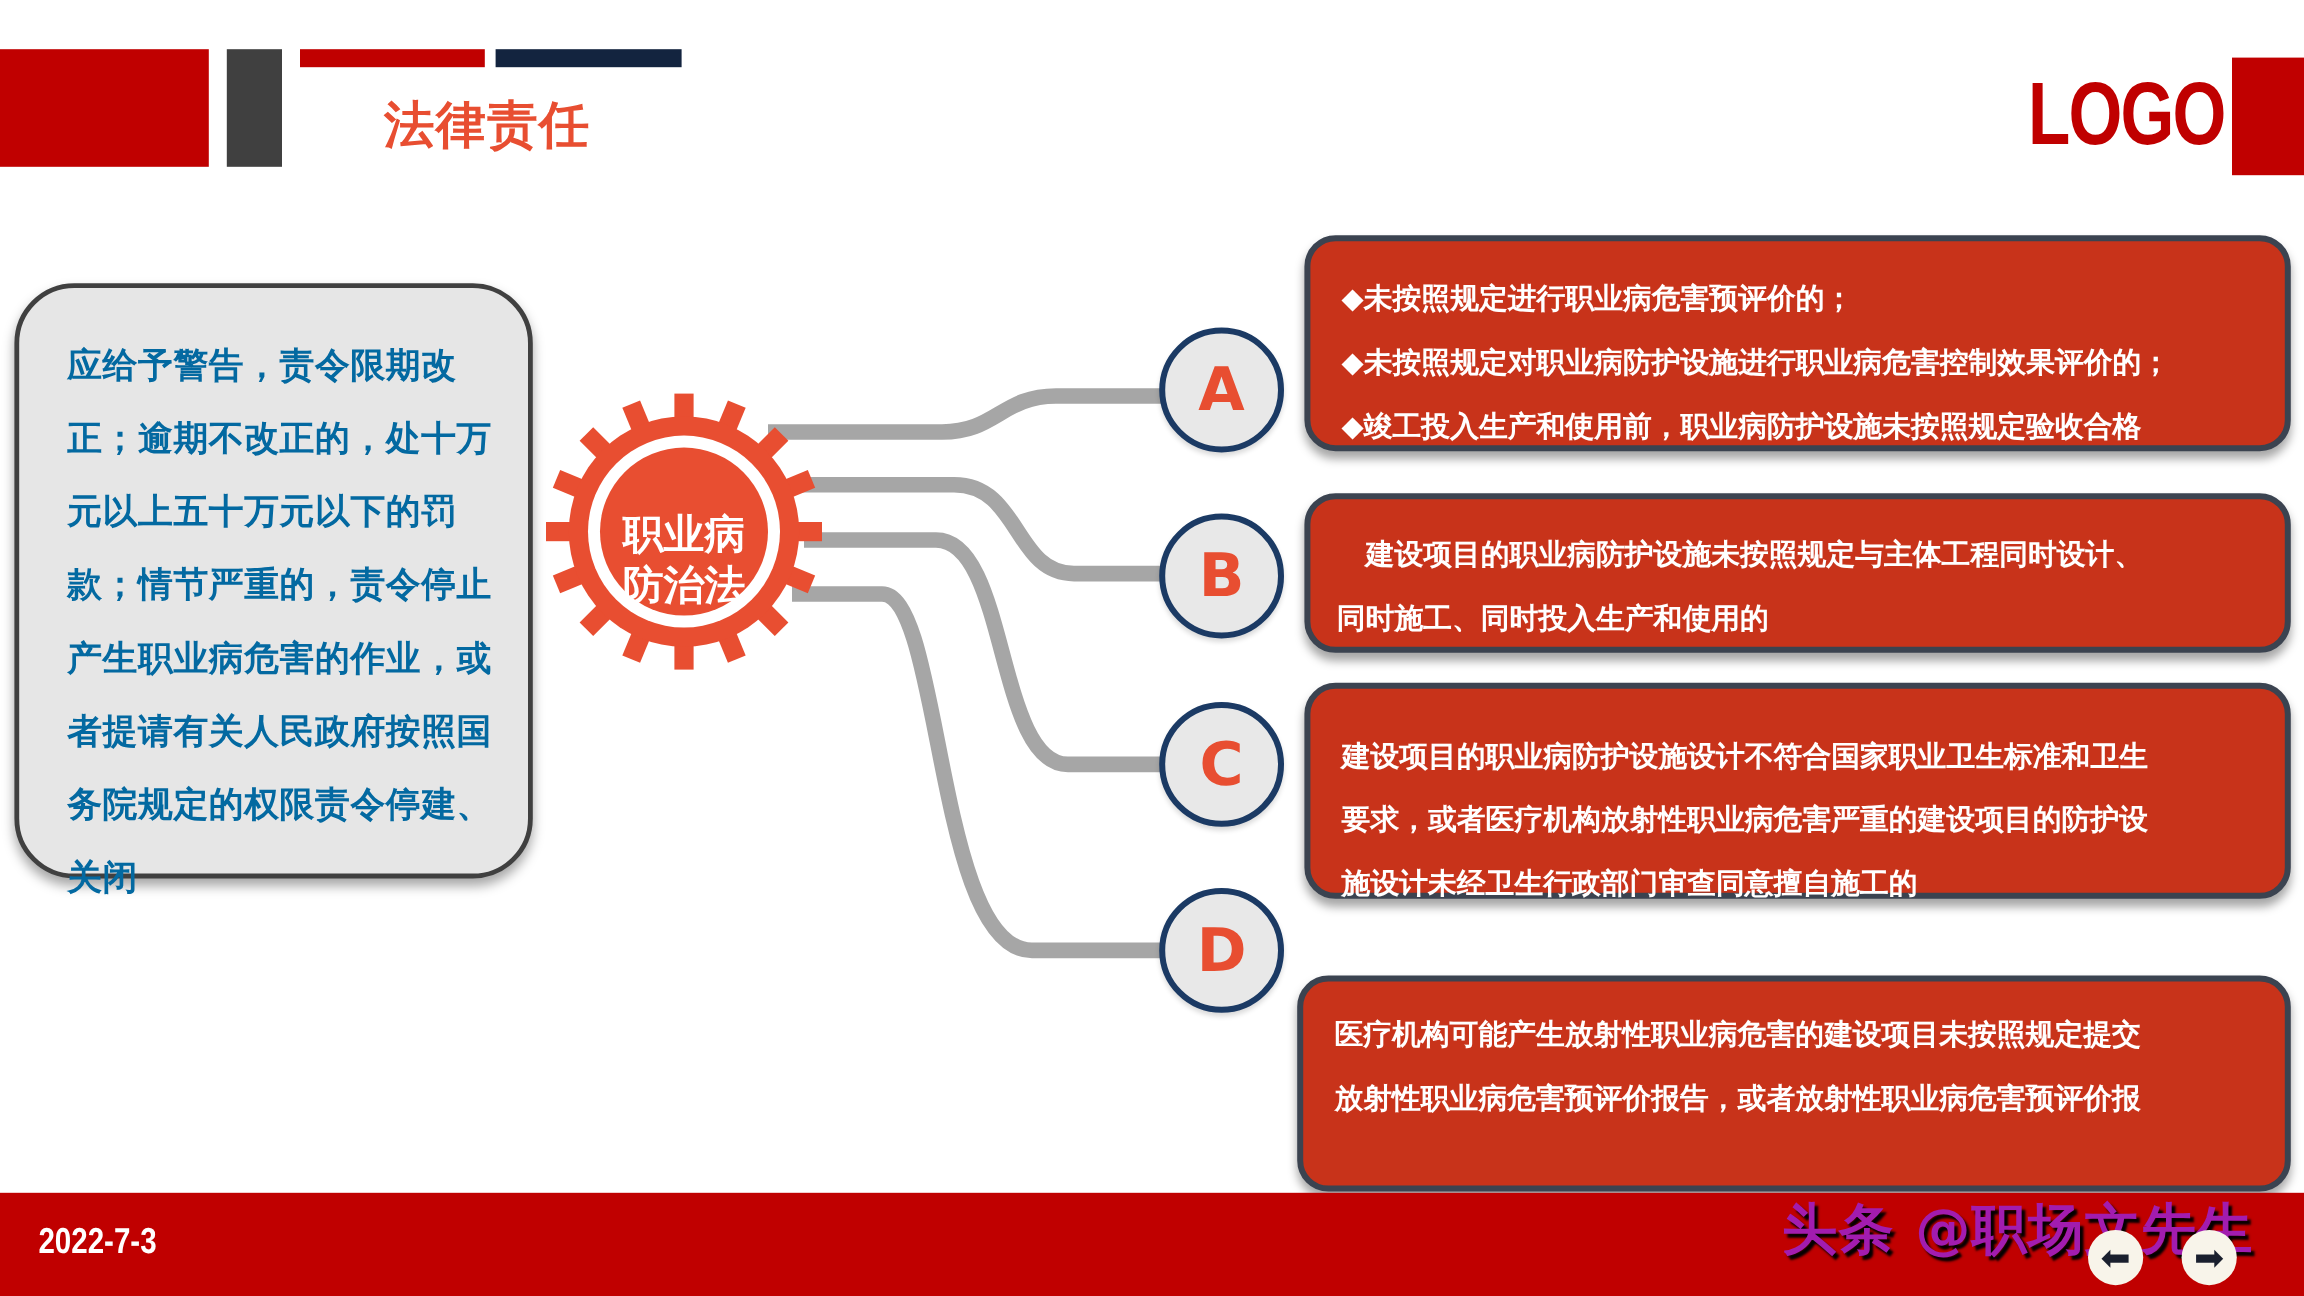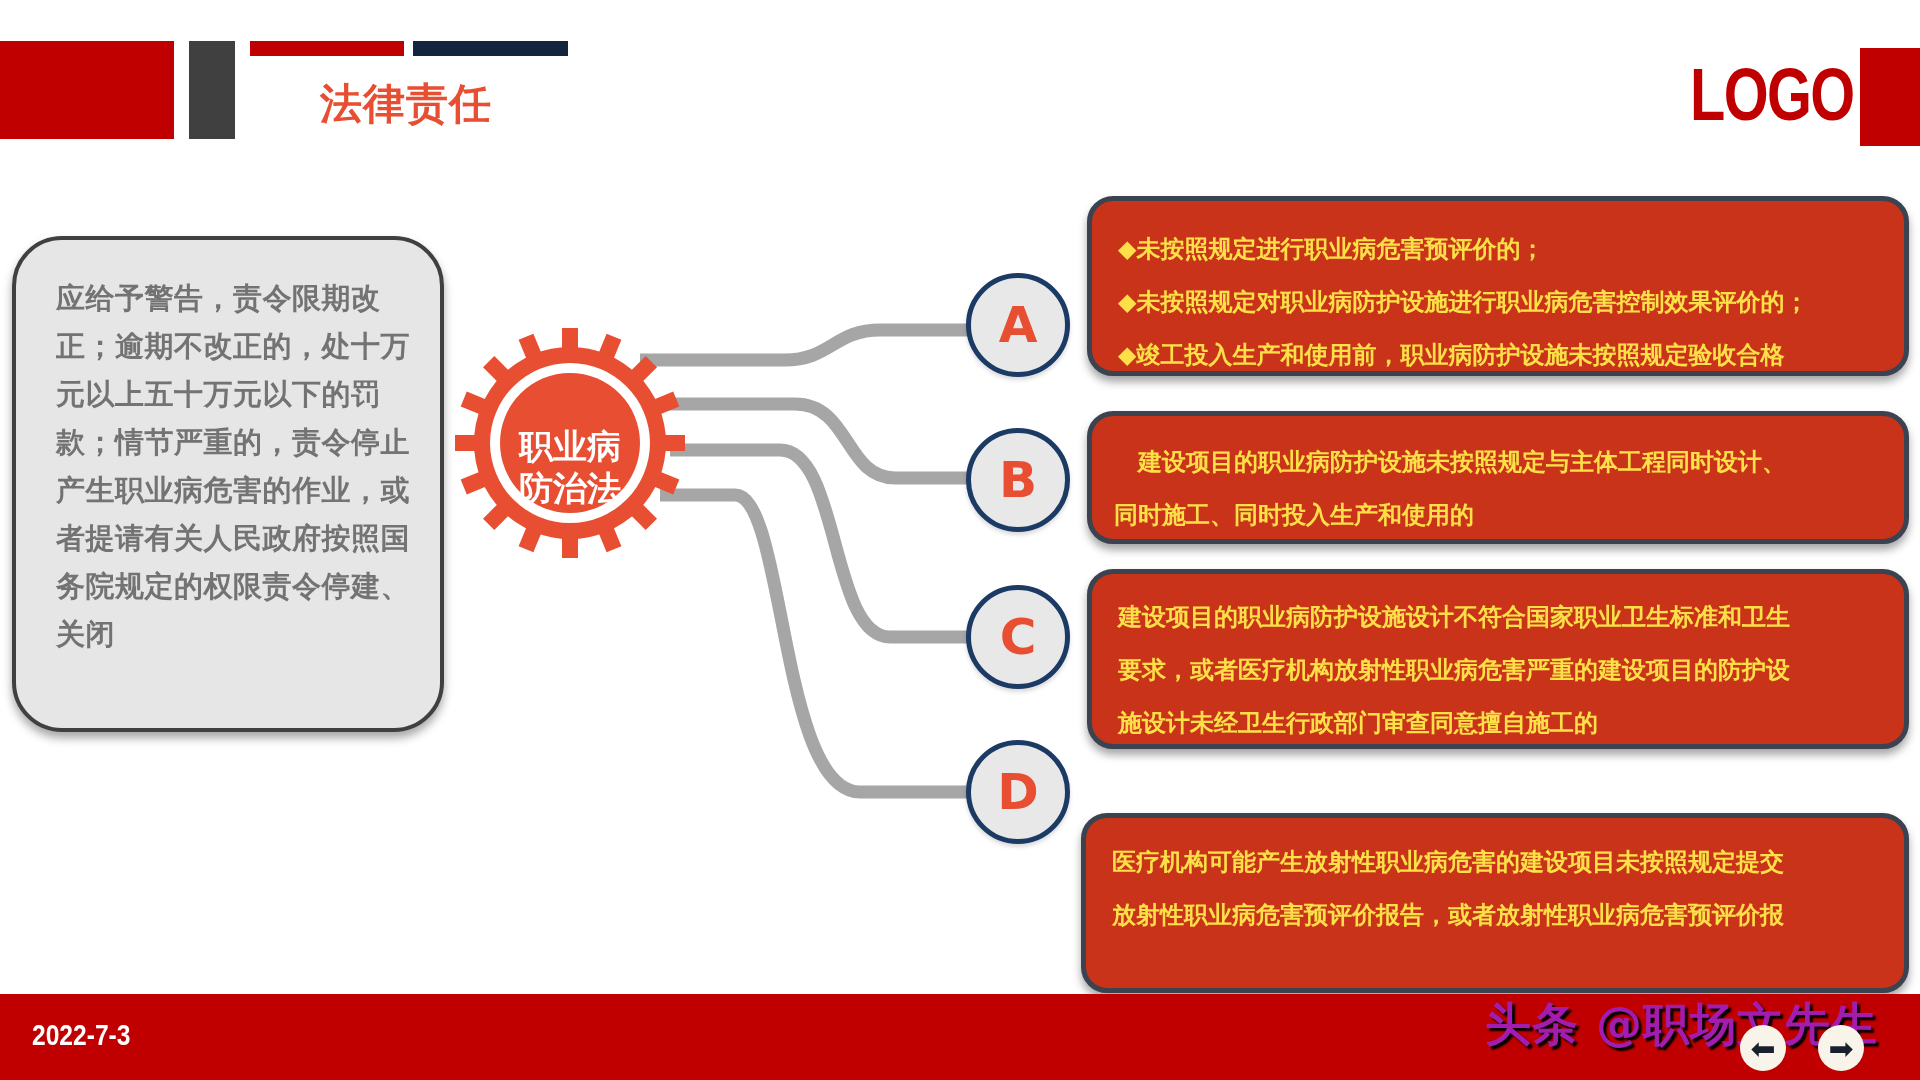--- a/index.html
+++ b/index.html
@@ -11,31 +11,31 @@
   .bar-red { left:250px; top:41px; width:154px; height:15px; background:#c00000; }
   .bar-navy { left:413px; top:41px; width:155px; height:15px; background:#13243f; }
   .title { left:320px; top:76px; font-size:42px; font-weight:bold; color:#e84e31; letter-spacing:1px; }
   .logo { left:1690px; top:58px; font-family:"Liberation Sans", sans-serif; font-weight:bold;
           font-size:74px; color:#c00000; transform:scaleX(0.78); transform-origin:left top; letter-spacing:-2px; line-height:1; }
   .logo-block { left:1860px; top:48px; width:60px; height:98px; background:#c00000; }
 
   .left-box { left:12px; top:236px; width:432px; height:496px; box-sizing:border-box;
               background:#e6e6e6; border:4px solid #404040; border-radius:50px;
               box-shadow:0 6px 10px rgba(0,0,0,0.35); padding:34px 30px 0 40px; }
-  .left-text { font-size:29px; font-weight:bold; color:#737373; line-height:48px; letter-spacing:0.5px; }
+  .left-text { font-size:29px; font-weight:bold; color:#0369a1; line-height:61px; letter-spacing:0.5px; }
 
   .gear-label { left:500px; top:402px; width:140px; text-align:center; color:#ffffff; font-weight:bold;
                 font-size:34px; line-height:42px;margin-top:23px; }
 
   .circle { width:104px; height:104px; box-sizing:border-box; border:5px solid #1b3a64; border-radius:50%;
             background:#e8e8e8; display:flex; align-items:center; justify-content:center;
             color:#e84e31; font-weight:bold; font-size:50px; box-shadow:0 3px 4px rgba(0,0,0,0.15); }
 
   .rbox { box-sizing:border-box; background:#c8331a; border:5px solid #3b4350; border-radius:26px;
-          box-shadow:0 6px 8px rgba(0,0,0,0.35); color:#fde047; font-weight:bold; font-size:24px; }
+          box-shadow:0 6px 8px rgba(0,0,0,0.35); color:#ffffff; font-weight:bold; font-size:24px; }
   .rbox p { margin:0; white-space:nowrap; }
 
   .footer { left:0; top:994px; width:1920px; height:86px; background:#c00000; }
   .date { left:32px; top:1018px; font-family:"Liberation Sans", sans-serif; font-weight:bold; font-size:30px;
           color:#ffffff; transform:scaleX(0.82); transform-origin:left top; }
   .watermark { left:1485px; top:994px; font-size:46px; color:#a21caf; font-weight:bold;
                text-shadow:3px 3px 2px #000; letter-spacing:1px; }
   .nav { top:1025px; width:46px; height:46px; border-radius:50%; background:#f8f4ea;
          display:flex; align-items:center; justify-content:center; color:#1a1f2e; font-size:30px; }
 </style>
@@ -100,21 +100,21 @@
   <p>◆未按照规定进行职业病危害预评价的；</p>
   <p>◆未按照规定对职业病防护设施进行职业病危害控制效果评价的；</p>
   <p>◆竣工投入生产和使用前，职业病防护设施未按照规定验收合格</p>
 </div>
 
 <div class="abs rbox" style="left:1087px;top:411px;width:822px;height:133px;padding:20px 0 0 22px;line-height:53px;">
   <p>　建设项目的职业病防护设施未按照规定与主体工程同时设计、</p>
   <p>同时施工、同时投入生产和使用的</p>
 </div>
 
-<div class="abs rbox" style="left:1087px;top:569px;width:822px;height:180px;padding:17px 0 0 26px;line-height:53px;">
+<div class="abs rbox" style="left:1087px;top:569px;width:822px;height:180px;padding:30px 0 0 26px;line-height:53px;">
   <p>建设项目的职业病防护设施设计不符合国家职业卫生标准和卫生</p>
   <p>要求，或者医疗机构放射性职业病危害严重的建设项目的防护设</p>
   <p>施设计未经卫生行政部门审查同意擅自施工的</p>
 </div>
 
 <div class="abs rbox" style="left:1081px;top:778px;width:828px;height:180px;padding:18px 0 0 26px;line-height:53px;margin-top:35px;">
   <p>医疗机构可能产生放射性职业病危害的建设项目未按照规定提交</p>
   <p>放射性职业病危害预评价报告，或者放射性职业病危害预评价报</p>
 </div>
 

